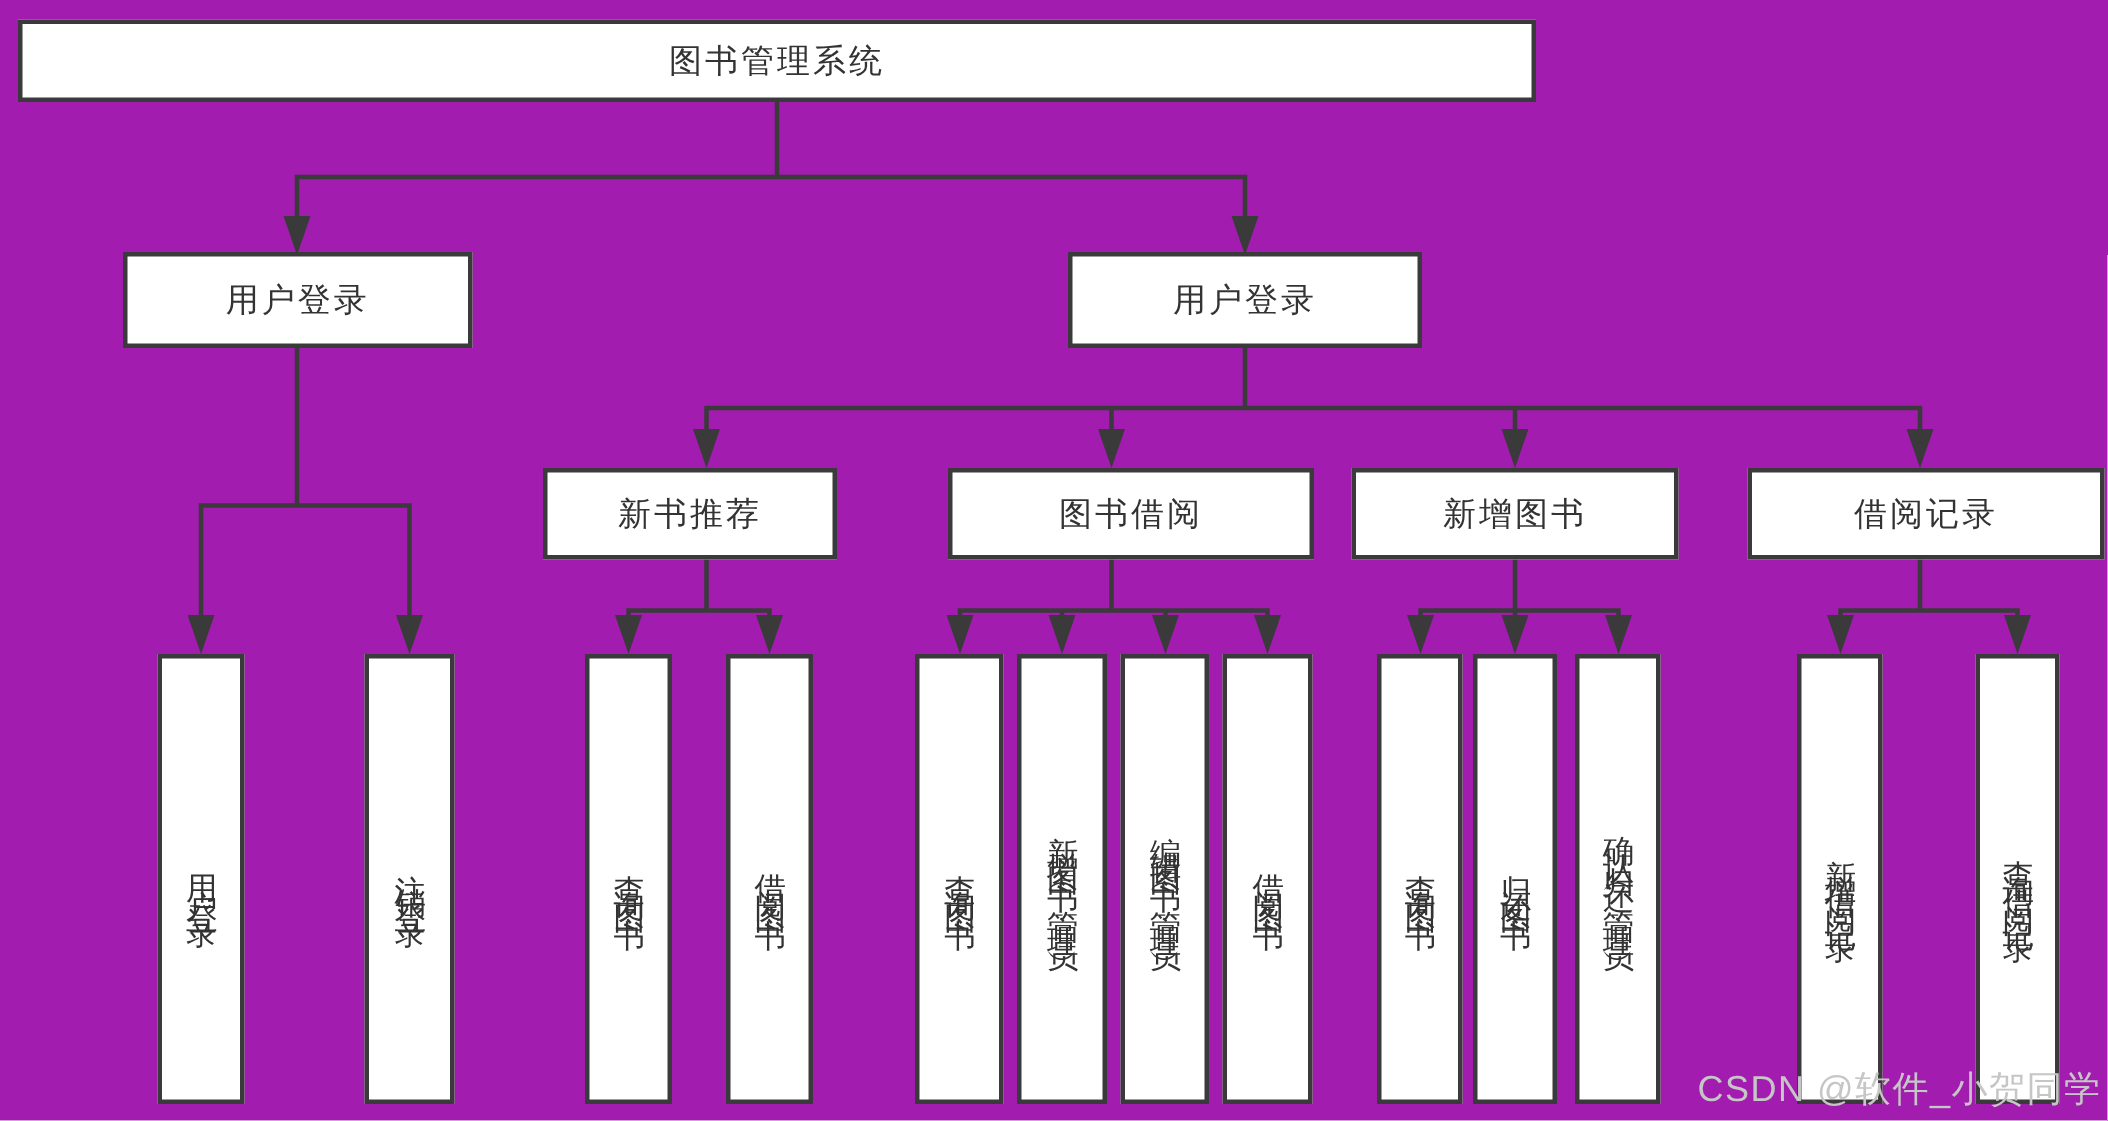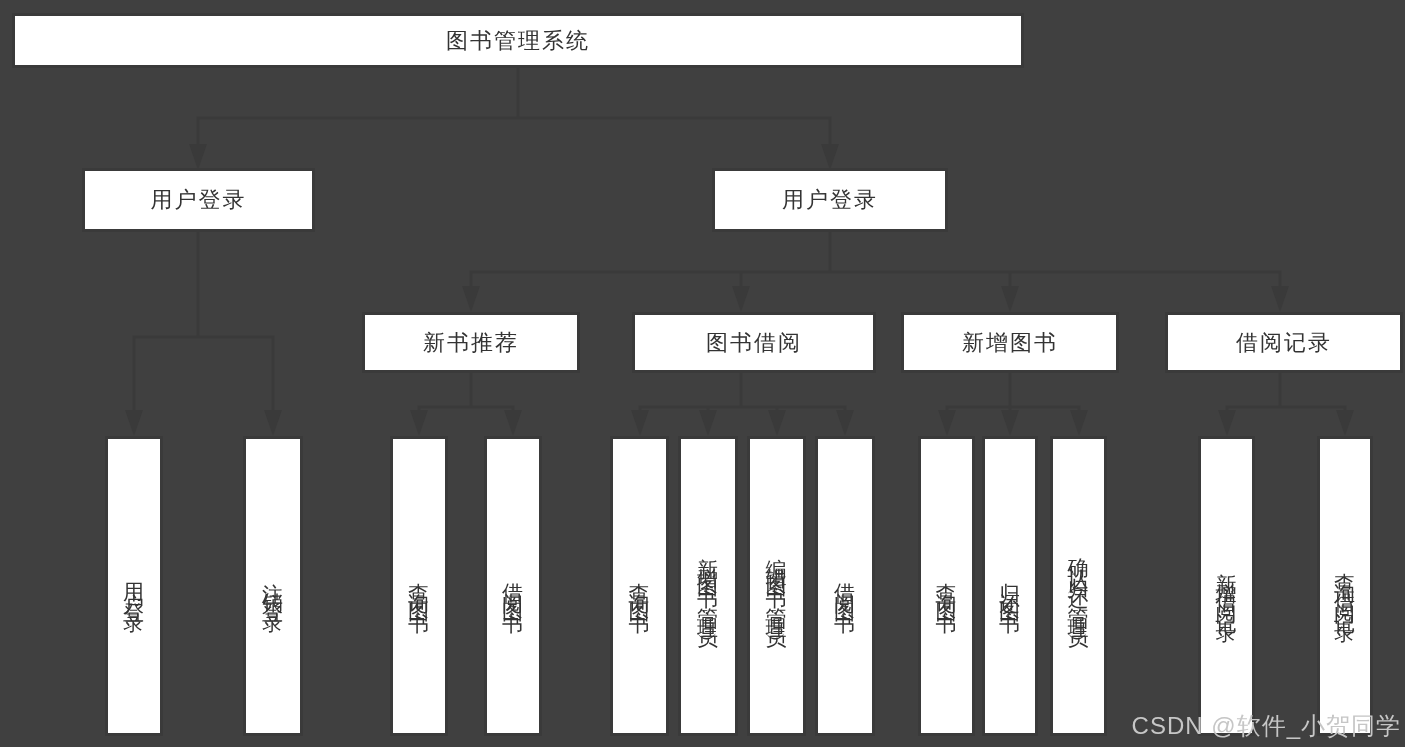--- a/index.html
+++ b/index.html
@@ -1,20 +1,20 @@
 <!DOCTYPE html>
 <html><head>
 <meta charset="utf-8">
 <style>
   html, body { margin: 0; padding: 0; background: #ffffff; }
   .stage {
     position: relative;
     width: 1405px;
     height: 747px;
-    background: #404040;
+    background: #a21caf;
     font-family: "Liberation Sans", "DejaVu Sans", sans-serif;
     overflow: hidden;
   }
   .wires { position: absolute; left: 0; top: 0; }
   .box {
     position: absolute;
     box-sizing: border-box;
     background: #ffffff;
     border: 3px solid #3a3a3a;
     display: flex;
@@ -104,21 +104,21 @@
     <span class="t">图书管理系统</span>
   </div>
 
   <div class="box l1" style="left:82px;width:233px">
     <span class="t">用户登录</span>
   </div>
   <div class="box l1" style="left:712px;width:236px">
     <span class="t">用户登录</span>
   </div>
 
-  <div class="box l2" style="left:362px;width:218px">
+  <div class="box l2" style="left:362px;width:196px">
     <span class="t">新书推荐</span>
   </div>
   <div class="box l2" style="left:632px;width:244px">
     <span class="t">图书借阅</span>
   </div>
   <div class="box l2" style="left:901px;width:218px">
     <span class="t">新增图书</span>
   </div>
   <div class="box l2" style="left:1165px;width:238px">
     <span class="t">借阅记录</span>

